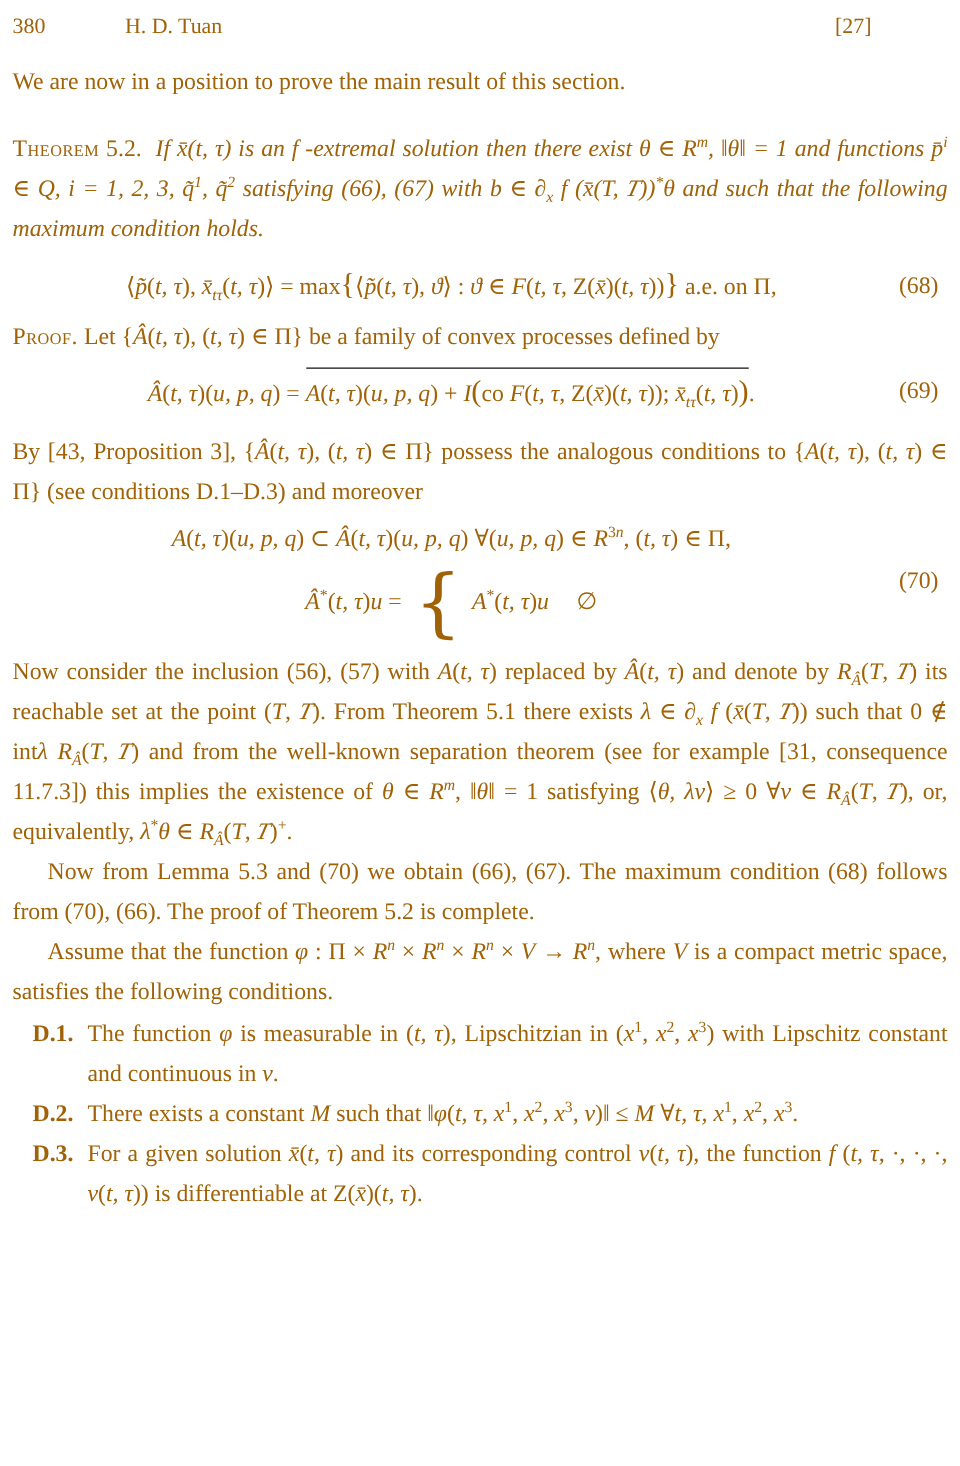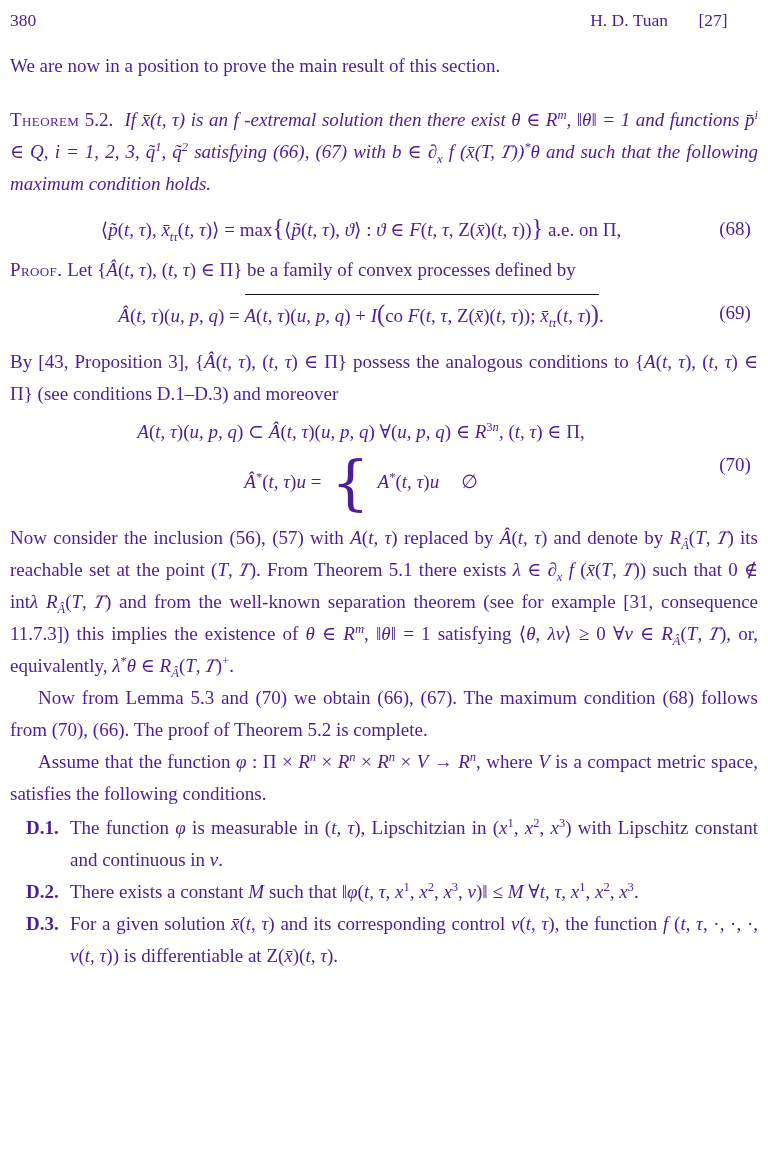--- a/index.html
+++ b/index.html
@@ -3,27 +3,27 @@
 <meta charset="utf-8">
 <style>
   html,body { margin:0; padding:0; background:#ffffff; }
   body { width:768px; }
   .page {
     box-sizing:border-box;
     width:768px; min-height:1173px;
     padding:4px 10px 6px 10px;
     font-family:"Liberation Serif","DejaVu Serif",serif;
     font-size:19px; line-height:32px;
-    color:#4c1d95;
+    color:#a16207;
     background:#ffffff;
   }
   .runhead { display:flex; align-items:baseline; font-size:17.5px; margin-bottom:14px; }
   .runhead .lft { width:90px; text-align:left; }
-  .runhead .ctr { flex:1; text-align:right; }
-  .runhead .rgt { width:90px; text-align:center; }
+  .runhead .ctr { flex:1; text-align:left; }
+  .runhead .rgt { width:90px; text-align:left; }
 
   .para { text-align:justify; margin:0; }
   .indent { text-indent:28px; }
   .mb-intro { margin-bottom:22px; }
   .mb-thm { margin-bottom:12px; }
   .mb-for { margin-bottom:14px; }
   .mb-proof { margin-bottom:6px; }
   .mb-by { margin-bottom:4px; }
   .mt-gap { margin-top:28px; }
 

